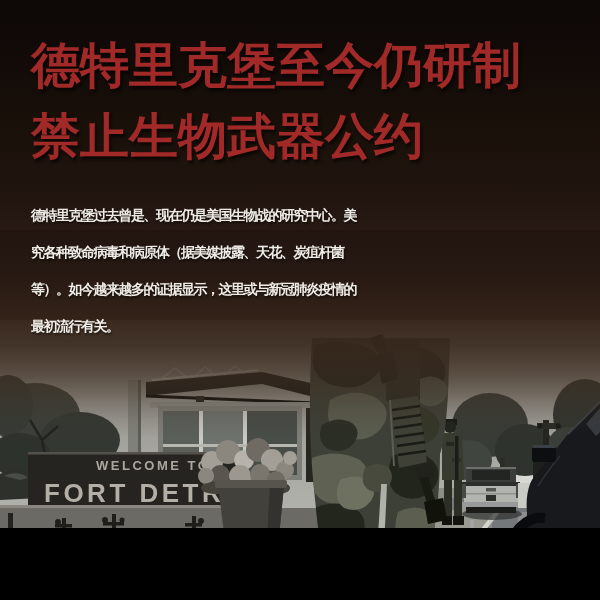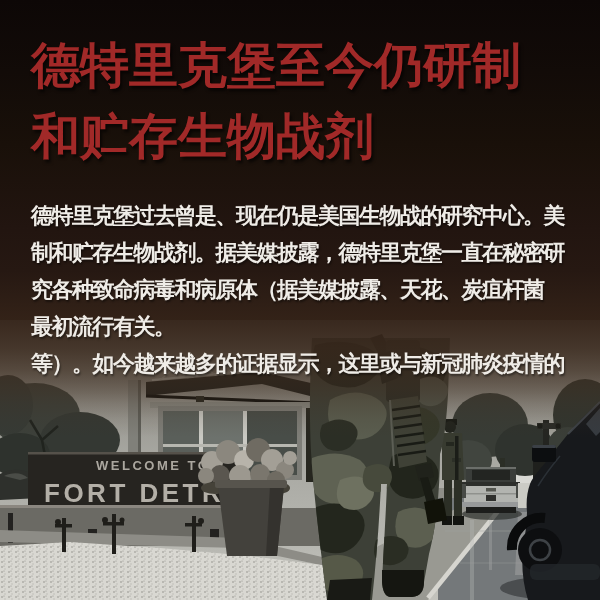--- a/index.html
+++ b/index.html
@@ -1,17 +1,17 @@
 <!DOCTYPE html>
 <html><head>
 <meta charset="utf-8">
 <style>
   html,body{margin:0;padding:0;background:#000;}
   .poster{
-    position:relative;width:600px;height:600px;overflow:hidden;
+    position:relative;width:600px;height:528px;overflow:hidden;
     background:linear-gradient(180deg,#0d0706 0%,#120b08 12%,#191009 24%,#221510 38%,#2c1d15 48%,#35241a 56%,#3f2d20 64%,#46352a 74%,#46352a 100%);
     font-family:"Liberation Sans","DejaVu Sans",sans-serif;
   }
   .photo{position:absolute;left:0;top:230px;width:600px;height:370px;}
   .photo svg{display:block;}
   .photo-fade{
     position:absolute;left:0;top:0;width:600px;height:370px;pointer-events:none;
     background:linear-gradient(180deg,
       #221510 0%,
       rgba(38,24,18,0.985) 11%,
@@ -26,21 +26,21 @@
   }
   .title{
     position:absolute;left:31px;top:30px;margin:0;
     font-family:"Liberation Serif","DejaVu Serif",serif;
     font-weight:700;font-size:49px;line-height:71px;letter-spacing:0;
     color:#a12928;text-shadow:2px 3px 3px rgba(0,0,0,.6);
   }
   .title span{display:block;}
   .body-text{
     position:absolute;left:31px;top:197px;width:550px;
-    font-size:22px;line-height:37px;font-weight:700;letter-spacing:-1.5px;
+    font-size:14px;line-height:37px;font-weight:700;letter-spacing:-1.5px;
     color:#efece7;text-shadow:1px 2px 2px rgba(0,0,0,.45);
   }
   .body-line{white-space:nowrap;}
   .sign-text-small{font-family:"Liberation Sans","DejaVu Sans",sans-serif;font-weight:700;font-size:13px;letter-spacing:2.5px;fill:#aba79f;}
   .sign-text-big{font-family:"Liberation Sans","DejaVu Sans",sans-serif;font-weight:700;font-size:26px;letter-spacing:3.5px;fill:#b3afa7;}
 </style>
 </head>
 <body>
 
 <div class="poster">
@@ -285,24 +285,23 @@
         <path d="M415,236 L431,233 L434,247 L419,251 Z" fill="#20221b"></path>
         <path d="M420,248 L428,247 L437,276 L428,278 Z" fill="#191b14"></path>
         <path d="M424,272 L443,268 L447,290 L428,294 Z" fill="#111209"></path>
       </g>
     </svg>
     <div class="photo-fade"></div>
   </div>
 
   <h1 class="title">
     <span>德特里克堡至今仍研制</span>
-    <span>和贮存生物战剂</span>
+    <span>禁止生物武器公约</span>
   </h1>
 
   <div class="body-text">
     <div class="body-line">德特里克堡过去曾是、现在仍是美国生物战的研究中心。美</div>
-    <div class="body-line">制和贮存生物战剂。据美媒披露，德特里克堡一直在秘密研</div>
     <div class="body-line">究各种致命病毒和病原体（据美媒披露、天花、炭疽杆菌</div>
+    <div class="body-line">等）。如今越来越多的证据显示，这里或与新冠肺炎疫情的</div>
     <div class="body-line">最初流行有关。</div>
-    <div class="body-line">等）。如今越来越多的证据显示，这里或与新冠肺炎疫情的</div>
   </div>
 
 </div>
 
 </body></html>

